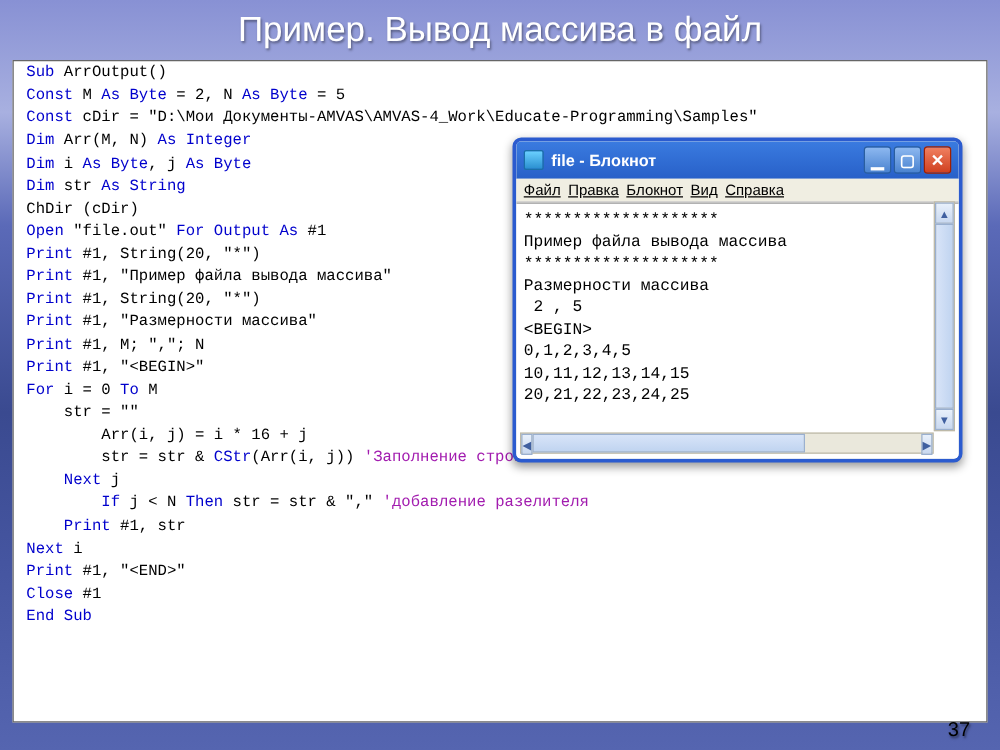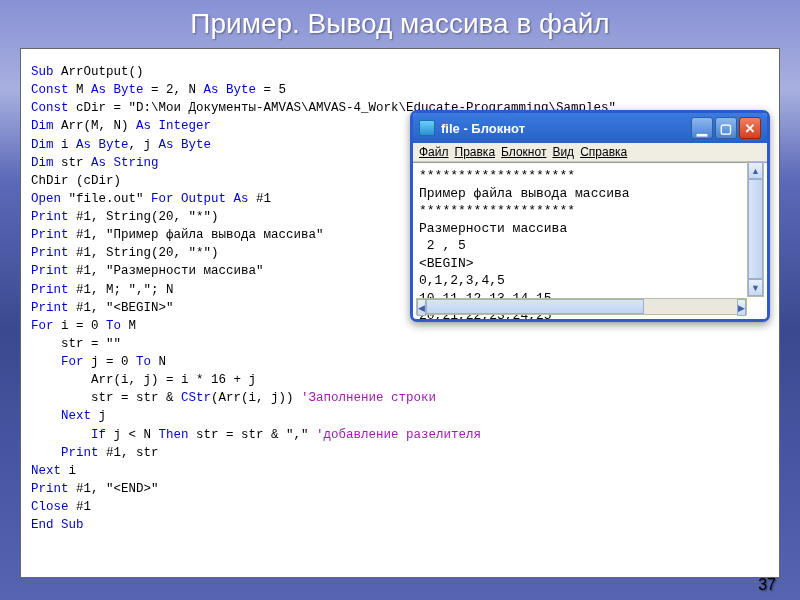--- a/index.html
+++ b/index.html
@@ -13,38 +13,38 @@
   .slide-title {
     color: #fff;
     text-align: center;
     font-size: 28px;
     font-weight: normal;
     padding: 8px 0;
     text-shadow: 1px 1px 2px rgba(0,0,0,0.4);
   }
   .code-panel {
     background: #fff;
-    margin: 0 20px;
+    margin: 0 10px;
     height: 530px;
     border: 1px solid #666;
-    padding: 14px 10px;
+    padding: 0 10px;
     font-family: "Courier New", monospace;
     font-size: 12.5px;
     line-height: 1.45;
     position: relative;
     overflow: hidden;
   }
   .kw { color: #0000cc; }
   .cm { color: #a21caf; }
   .code-line { white-space: pre; }
 
   .notepad {
     position: absolute;
     top: 110px; right: 30px;
-    width: 360px; height: 212px;
+    width: 360px; height: 260px;
     border: 3px solid #2b5bcf;
     border-radius: 7px;
     background: #f4f4ee;
     box-shadow: 0 3px 8px rgba(0,0,0,0.4);
     display: flex; flex-direction: column;
     overflow: hidden;
   }
   .np-title {
     background: linear-gradient(to bottom, #3a7be0, #2860c8);
     color: #fff;
@@ -153,21 +153,20 @@
 <div class="code-line">ChDir (cDir)</div>
 <div class="code-line"><span class="kw">Open</span><span> "file.out" </span><span class="kw">For Output As</span><span> #1</span></div>
 <div class="code-line"><span class="kw">Print</span><span> #1, String(20, "*")</span></div>
 <div class="code-line"><span class="kw">Print</span><span> #1, "Пример файла вывода массива"</span></div>
 <div class="code-line"><span class="kw">Print</span><span> #1, String(20, "*")</span></div>
 <div class="code-line"><span class="kw">Print</span><span> #1, "Размерности массива"</span></div>
 <div class="code-line"><span class="kw">Print</span><span> #1, M; ","; N</span></div>
 <div class="code-line"><span class="kw">Print</span><span> #1, "&lt;BEGIN&gt;"</span></div>
 <div class="code-line"><span class="kw">For</span><span> i = 0 </span><span class="kw">To</span><span> M</span></div>
 <div class="code-line">    str = ""</div>
-<div class="code-line"><span>    </span><span class="kw">For</span><span> j = 0 </span><span class="kw">To</span><span> N</span></div>
 <div class="code-line">        Arr(i, j) = i * 16 + j</div>
 <div class="code-line"><span>        str = str &amp; </span><span class="kw">CStr</span><span>(Arr(i, j)) </span><span class="cm">'Заполнение строки</span></div>
 <div class="code-line"><span>    </span><span class="kw">Next</span><span> j</span></div>
 <div class="code-line"><span>        </span><span class="kw">If</span><span> j &lt; N </span><span class="kw">Then</span><span> str = str &amp; "," </span><span class="cm">'добавление разелителя</span></div>
 <div class="code-line"><span>    </span><span class="kw">Print</span><span> #1, str</span></div>
 <div class="code-line"><span class="kw">Next</span><span> i</span></div>
 <div class="code-line"><span class="kw">Print</span><span> #1, "&lt;END&gt;"</span></div>
 <div class="code-line"><span class="kw">Close</span><span> #1</span></div>
 <div class="code-line"><span class="kw">End Sub</span></div>
 </div>

